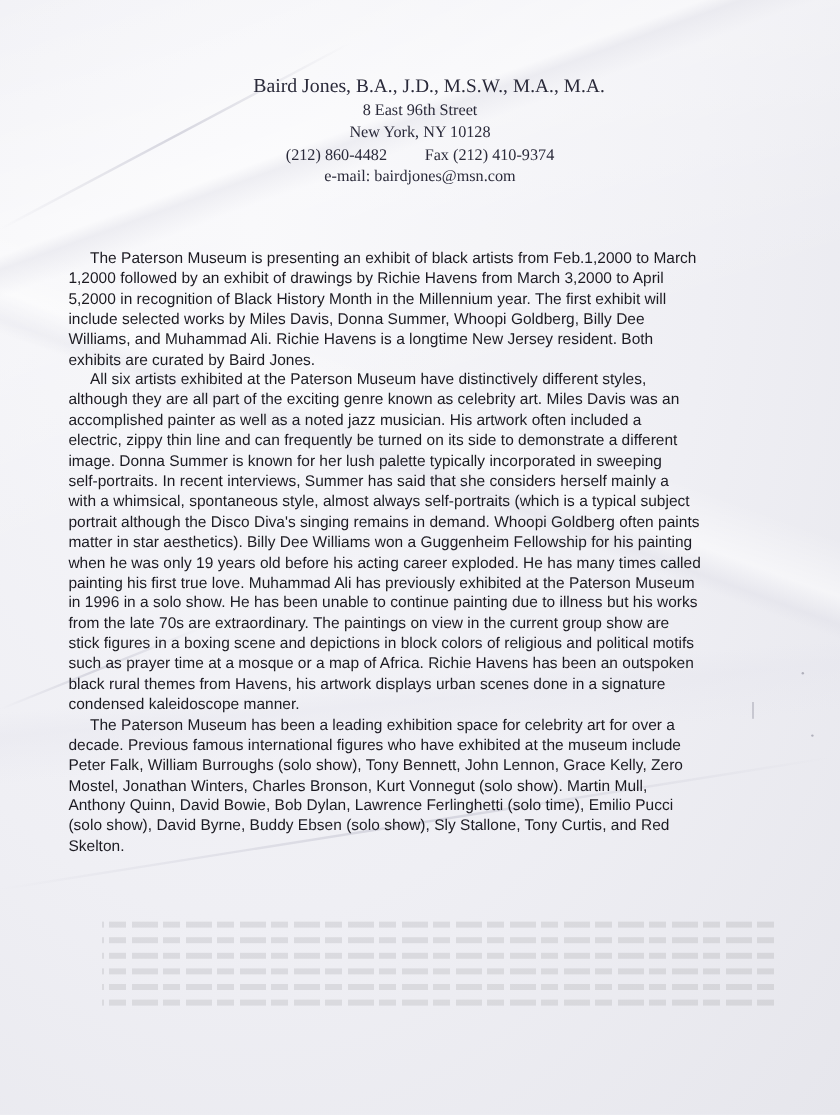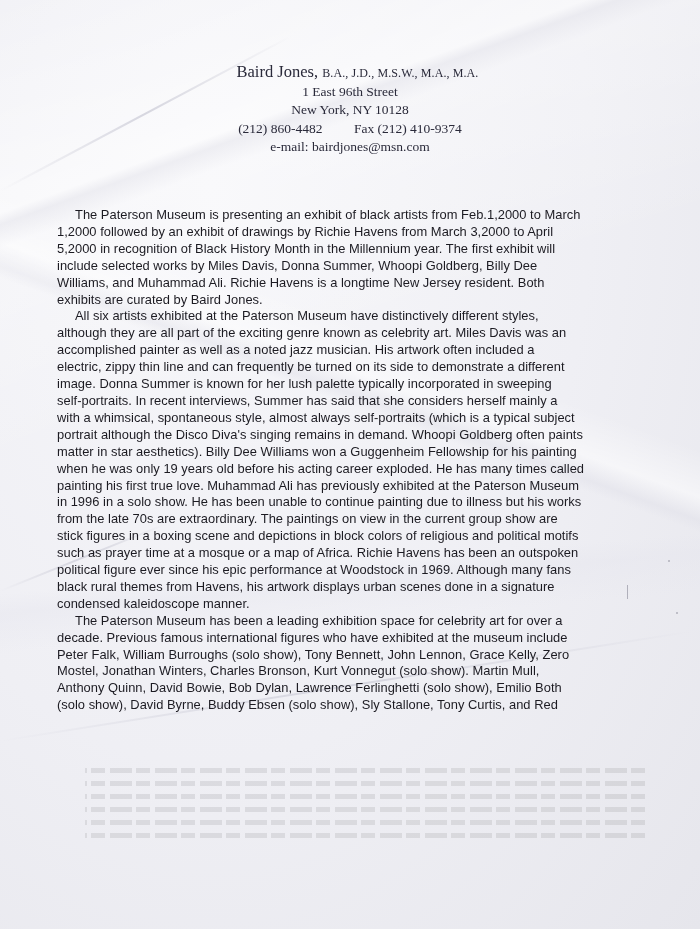--- a/index.html
+++ b/index.html
@@ -38,21 +38,21 @@
       font-family: "Liberation Serif", "DejaVu Serif", serif;
       color: #2a2a3a;
       font-size: 13.5px;
       line-height: 18.6px;
     }
     .letterhead .lh-name {
       font-size: 16.5px;
       margin-left: 15px;
     }
     .letterhead .lh-name .creds {
-      font-size: 12px;
+      font-size: 16px;
       letter-spacing: 0.1px;
     }
     .letterhead .lh-line { display: block; }
     .letterhead .lh-contact .fax { margin-left: 28px; }
 
     .body-text {
       position: absolute;
       left: 57px;
       top: 207px;
       width: 640px;
@@ -107,21 +107,21 @@
 
   <span class="speck" style="left:668px;top:560px;"></span>
   <span class="speck" style="left:676px;top:612px;"></span>
   <span class="speck" style="left:627px;top:585px;width:1px;height:14px;border-radius:0;"></span>
 
   <header class="letterhead">
     <span class="lh-line lh-name">
       <span>Baird Jones,</span>
       <span class="creds">B.A., J.D., M.S.W., M.A., M.A.</span>
     </span>
-    <span class="lh-line">1 East 96th Street</span>
+    <span class="lh-line">8 East 96th Street</span>
     <span class="lh-line">New York, NY 10128</span>
     <span class="lh-line lh-contact">
       <span>(212) 860-4482</span>
       <span class="fax">Fax (212) 410-9374</span>
     </span>
     <span class="lh-line">e-mail: bairdjones@msn.com</span>
   </header>
 
   <main class="body-text">
     <p class="para">
@@ -141,26 +141,26 @@
       <span class="line">self-portraits.  In recent interviews, Summer has said that she considers herself mainly a</span>
       <span class="line">with a whimsical, spontaneous style, almost always self-portraits (which is a typical subject</span>
       <span class="line">portrait although the Disco Diva's singing remains in demand. Whoopi Goldberg often paints</span>
       <span class="line">matter in star aesthetics).  Billy Dee Williams won a Guggenheim Fellowship for his painting</span>
       <span class="line">when he was only 19 years old before his acting career exploded.  He has many times called</span>
       <span class="line">painting his first true love.  Muhammad Ali has previously exhibited at the Paterson Museum</span>
       <span class="line">in 1996 in a solo show. He has been unable to continue painting due to illness but his works</span>
       <span class="line">from the late 70s are extraordinary.  The paintings on view in the current group show are</span>
       <span class="line">stick figures in a boxing scene and depictions in block colors of religious and political motifs</span>
       <span class="line">such as prayer time at a mosque or a map of Africa.  Richie Havens has been an outspoken</span>
-      <span class="line">political figure ever since his epic performance at Woodstock in 1969.  Although many fans</span>
       <span class="line">black rural themes from Havens, his artwork displays urban scenes done in a signature</span>
       <span class="line">condensed kaleidoscope manner.</span>
     </p>
     <p class="para">
       <span class="line indent">The Paterson Museum has been a leading exhibition space for celebrity art for over a</span>
       <span class="line">decade.  Previous famous international figures who have  exhibited at the museum include</span>
       <span class="line">Peter Falk, William Burroughs (solo show), Tony Bennett,  John Lennon, Grace Kelly, Zero</span>
       <span class="line">Mostel, Jonathan Winters, Charles Bronson, Kurt Vonnegut (solo show).  Martin Mull,</span>
-      <span class="line">Anthony Quinn, David Bowie, Bob Dylan, Lawrence Ferlinghetti (solo show), Emilio Both</span>
+      <span class="line">Anthony Quinn, David Bowie, Bob Dylan, Lawrence Ferlinghetti (solo time), Emilio Pucci</span>
       <span class="line">(solo show), David Byrne, Buddy Ebsen (solo show), Sly Stallone, Tony Curtis, and Red</span>
+      <span class="line">Skelton.</span>
     </p>
   </main>
 </div>
 
 </body></html>

